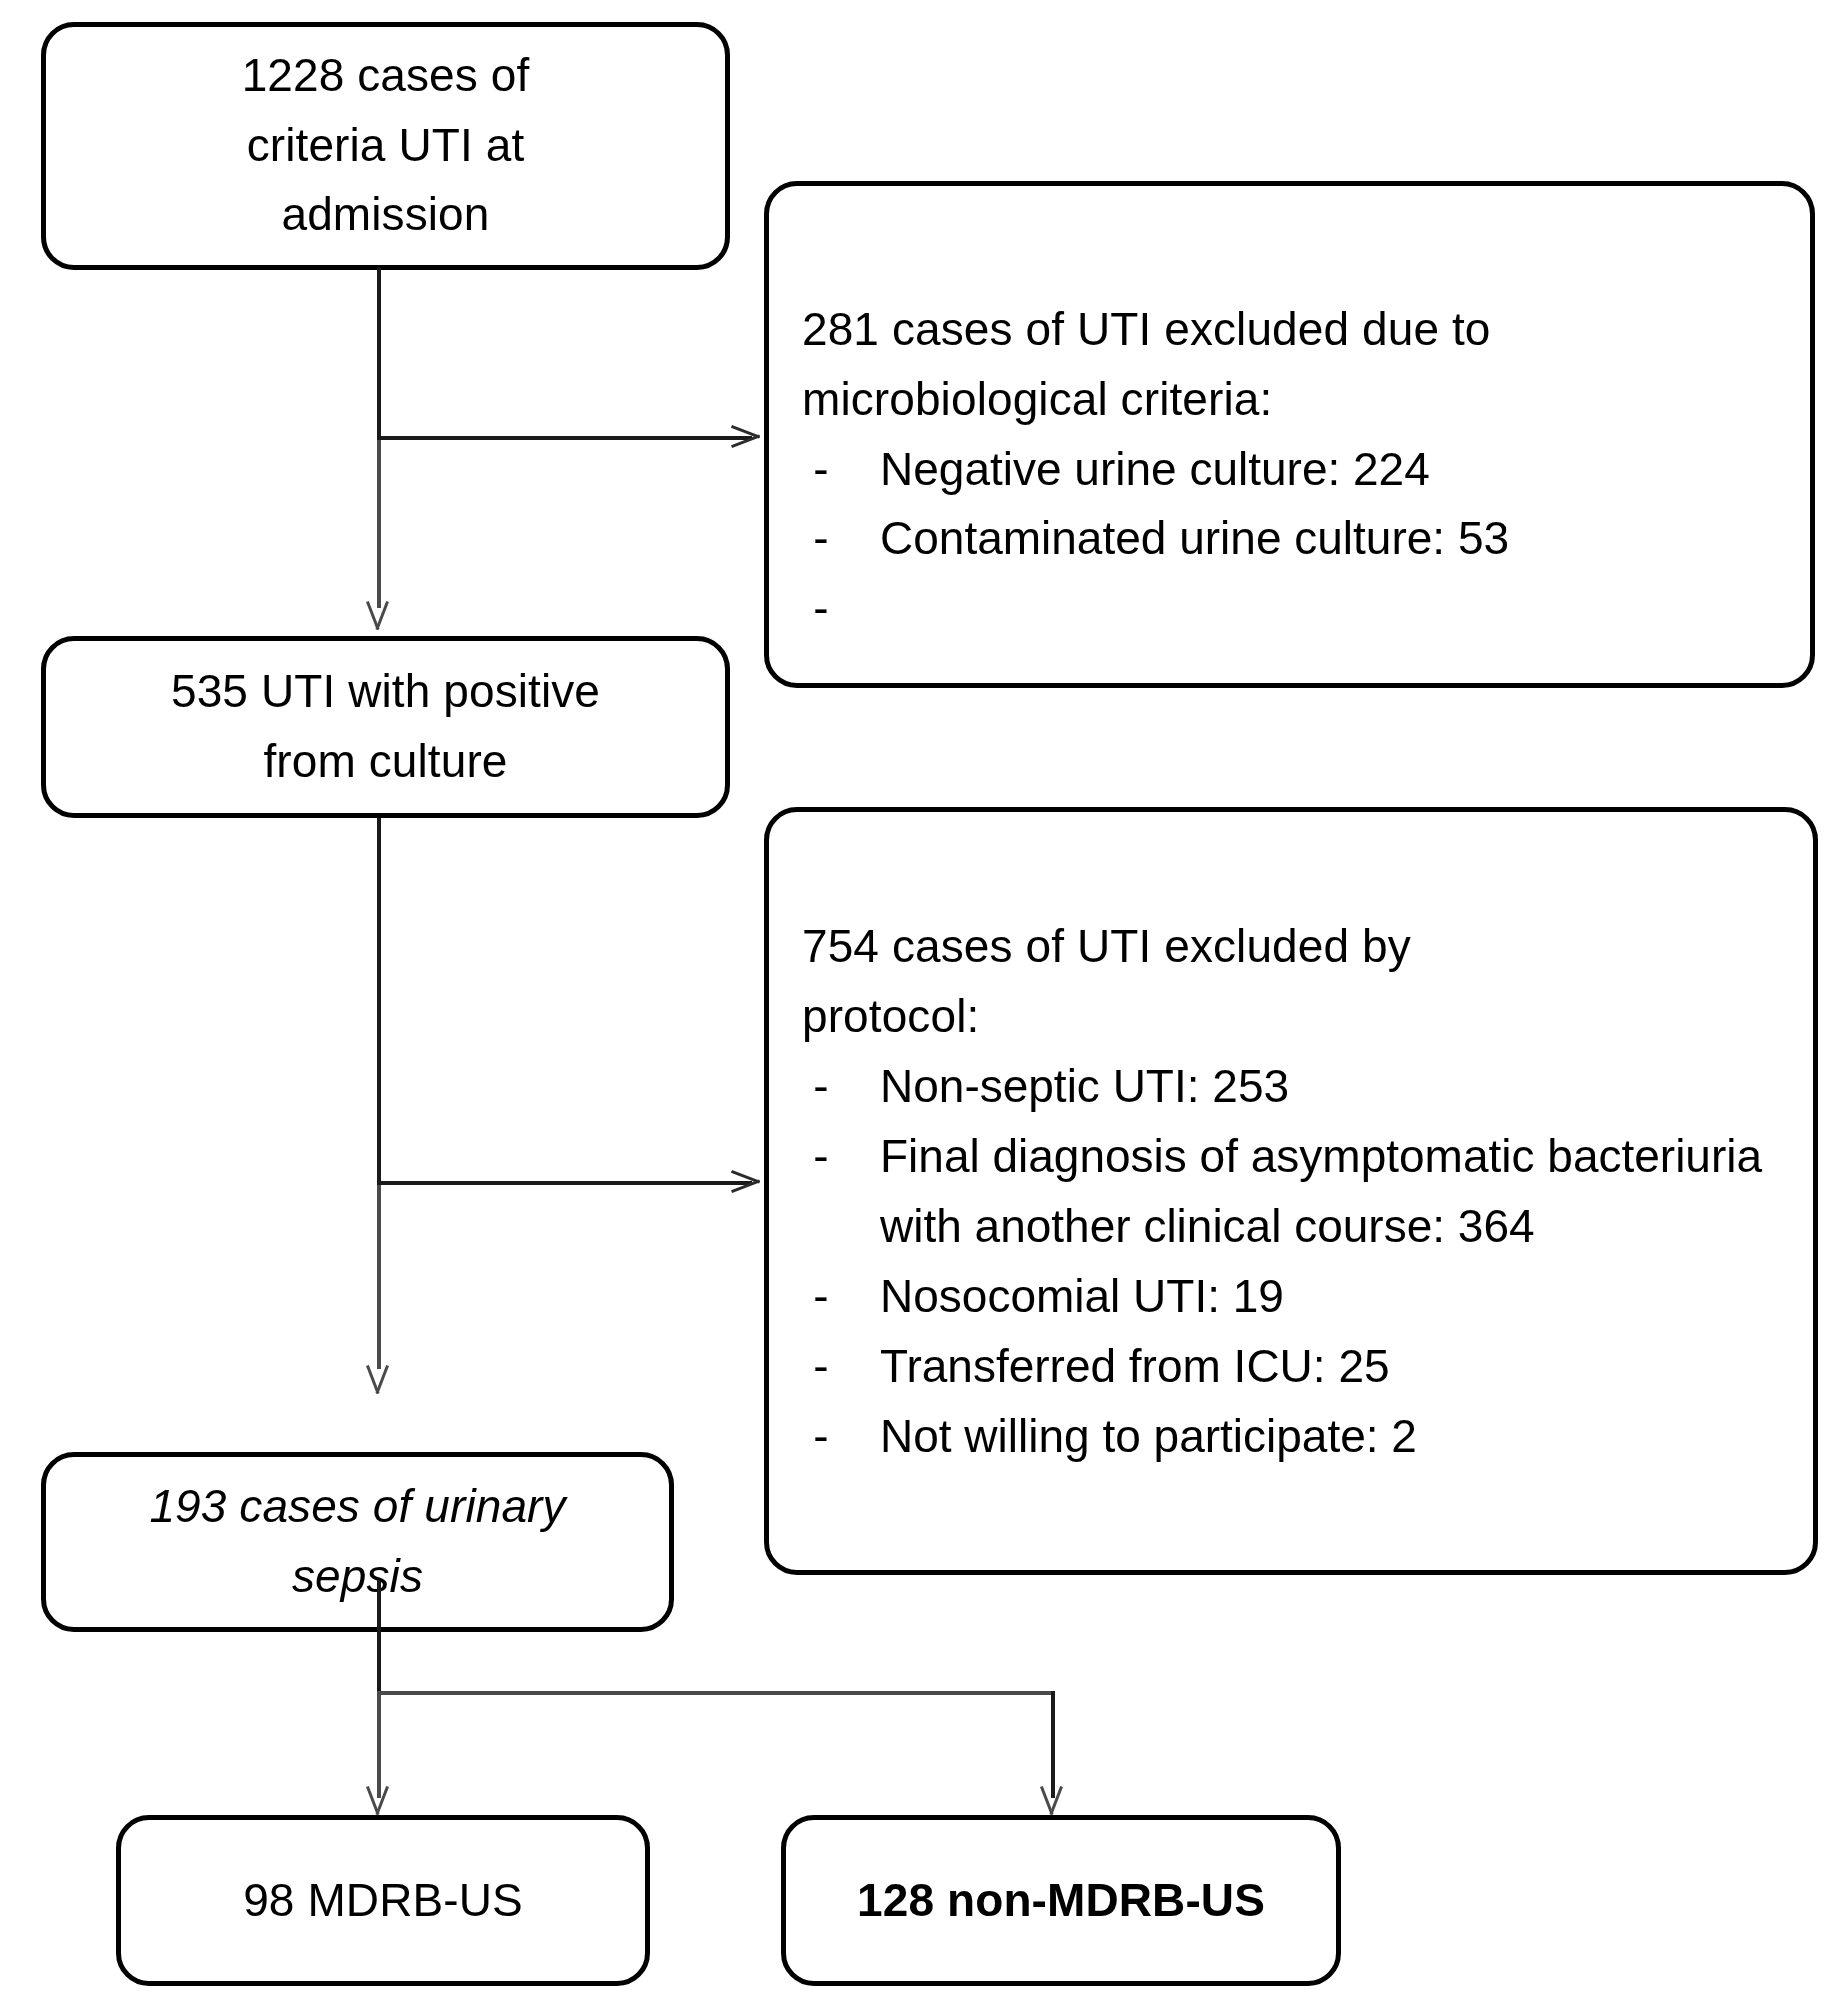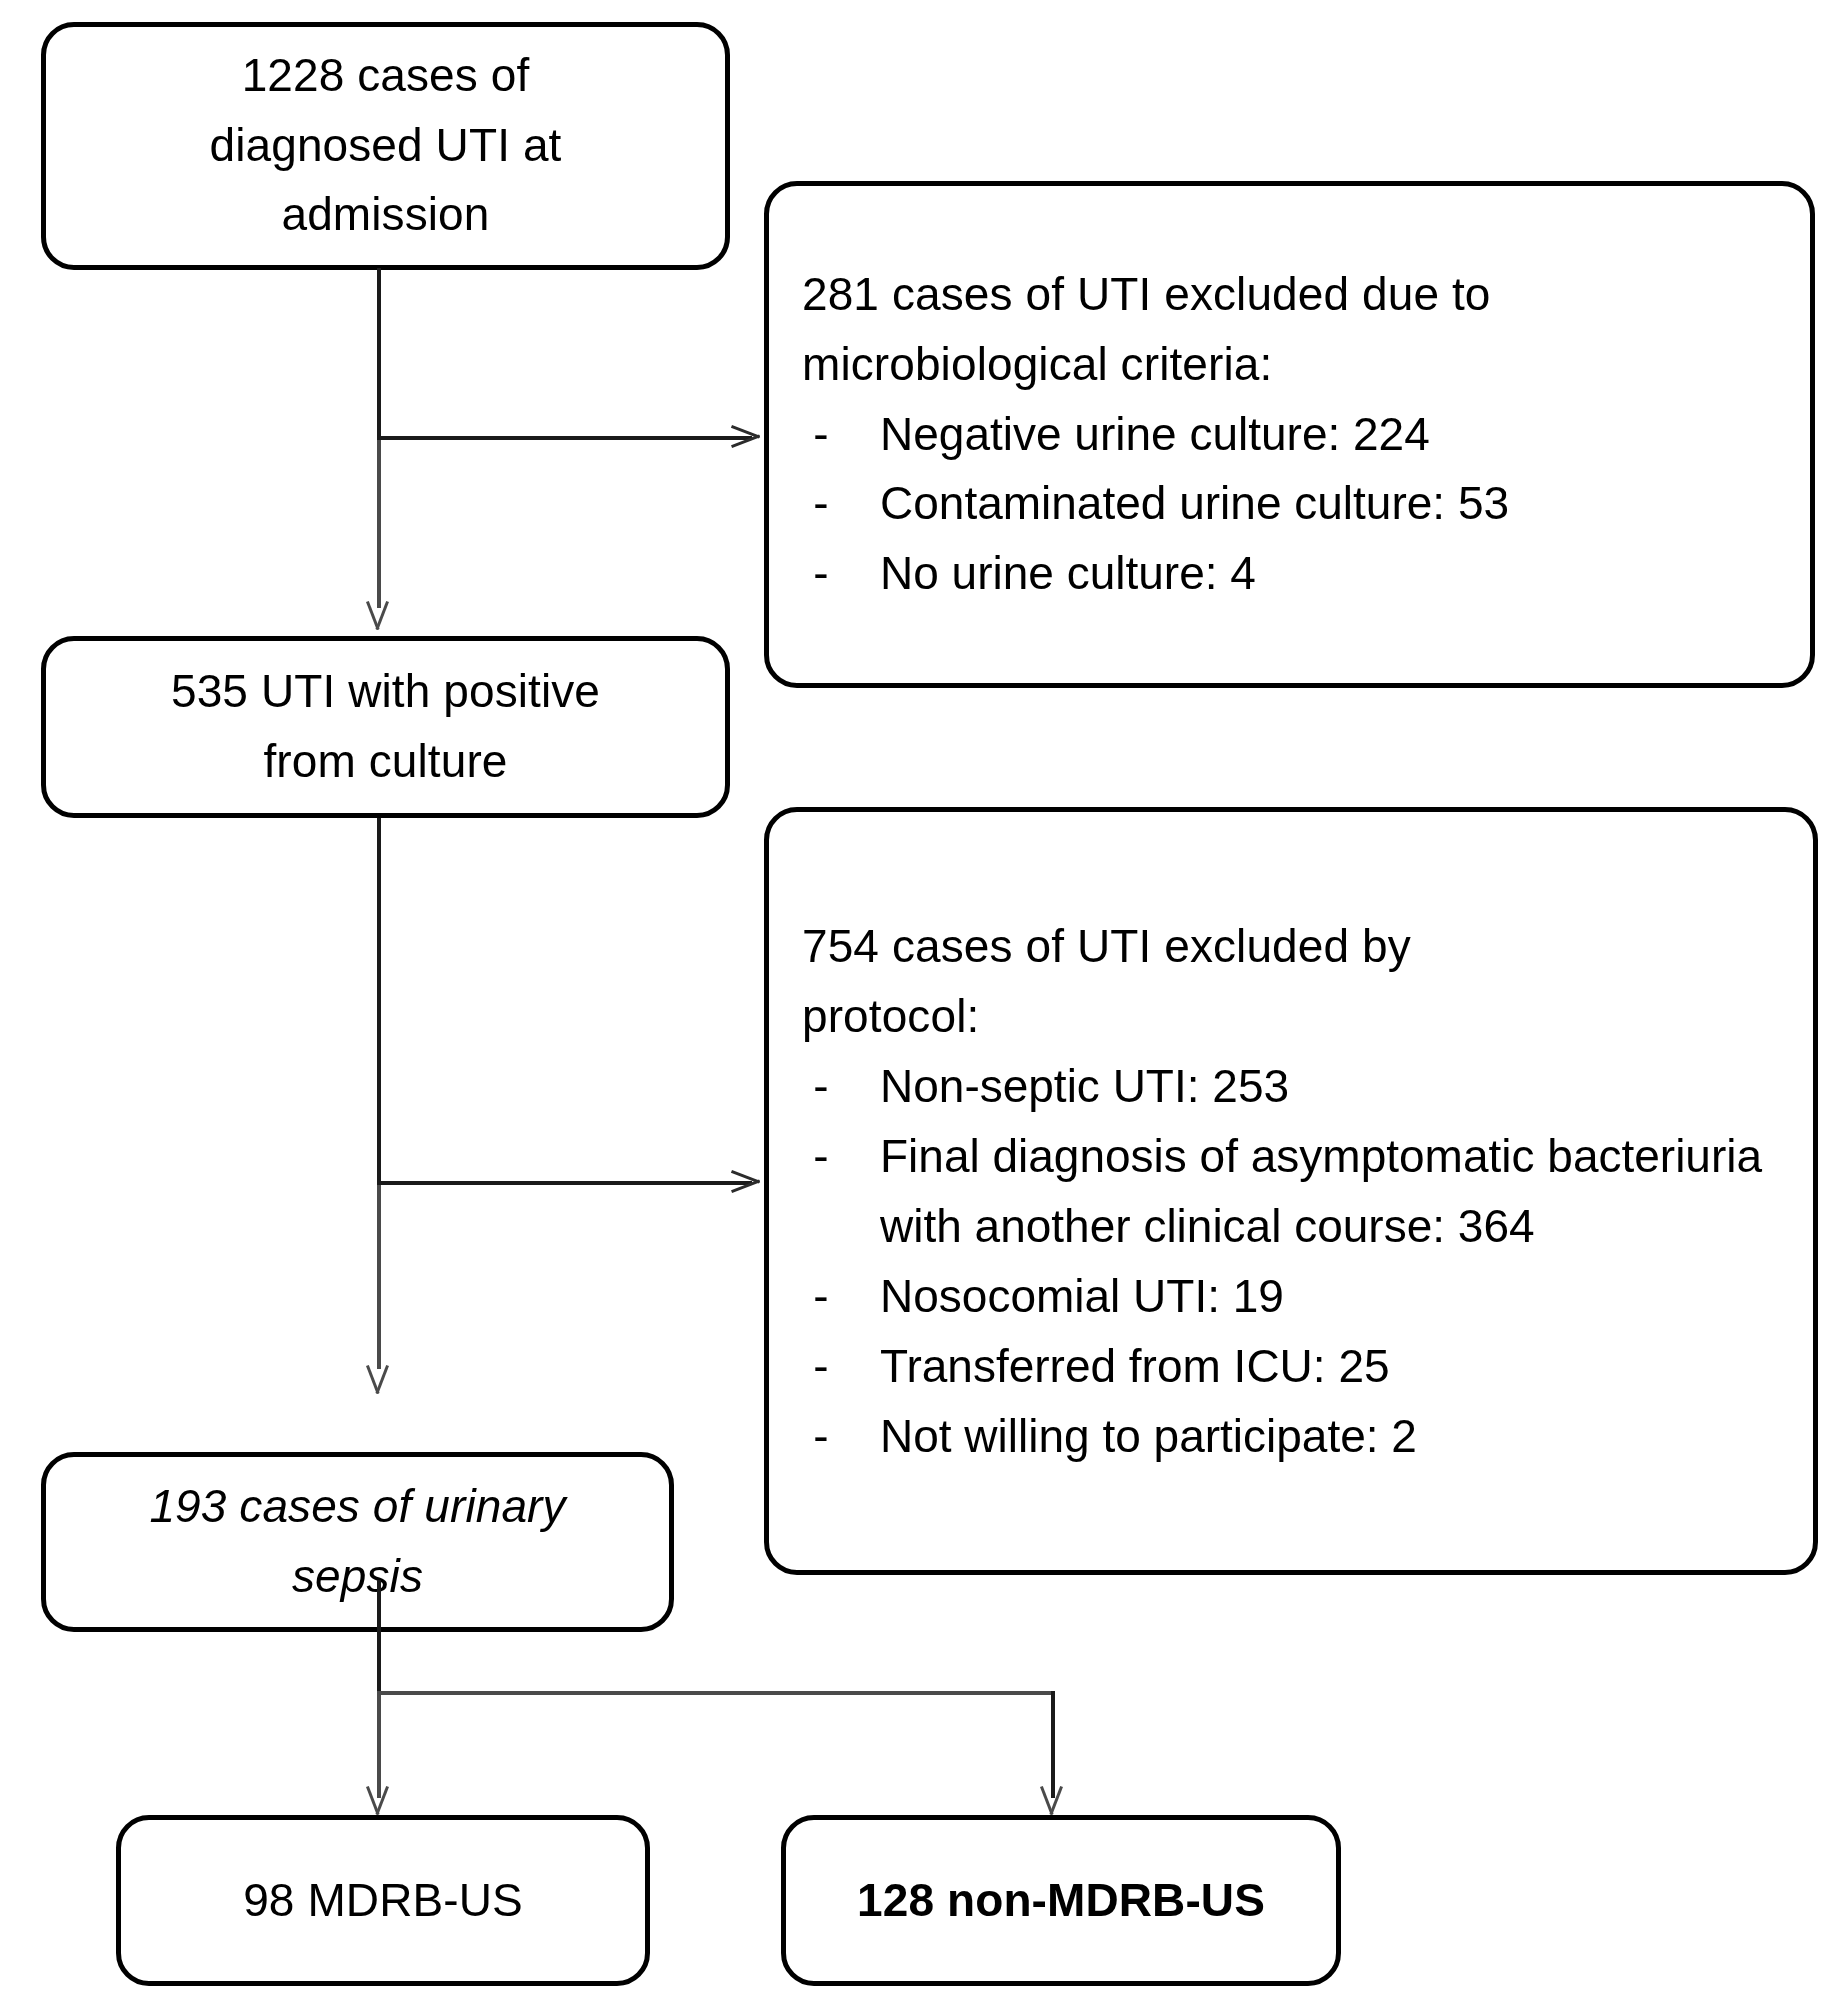--- a/index.html
+++ b/index.html
@@ -135,39 +135,38 @@
     transform: rotate(-21deg);
   }
 </style>
 </head>
 <body>
 
 <div id="canvas">
 
   <div class="node center" style="left:35px; top:21.5px; width:689px; height:248px;">
     <span class="line">1228 cases of</span>
-    <span class="line">diagnosed UTI at</span>
+    <span class="line">criteria UTI at</span>
     <span class="line">admission</span>
   </div>
 
   <div class="node left" style="left:764px; top:181px; width:1051px; height:507px; padding:21.5px 27px 21.5px 25px;">
     <span class="line panel-head">281 cases of UTI excluded due to</span>
     <span class="line panel-head">microbiological criteria:</span>
     <ul class="bullets">
       <li>
         <span class="dash">-</span>
         <span>Negative urine culture: 224</span>
       </li>
       <li>
         <span class="dash">-</span>
         <span>Contaminated urine culture: 53</span>
       </li>
       <li>
         <span class="dash">-</span>
-        <span>No urine culture: 4</span>
       </li>
     </ul>
   </div>
 
   <div class="node center" style="left:35px; top:636px; width:689px; height:182px;">
     <span class="line">535 UTI with positive</span>
     <span class="line">from culture</span>
   </div>
 
   <div class="node left" style="left:764px; top:807px; width:1054px; height:768px; padding:18px 25px 16px 25px;">

